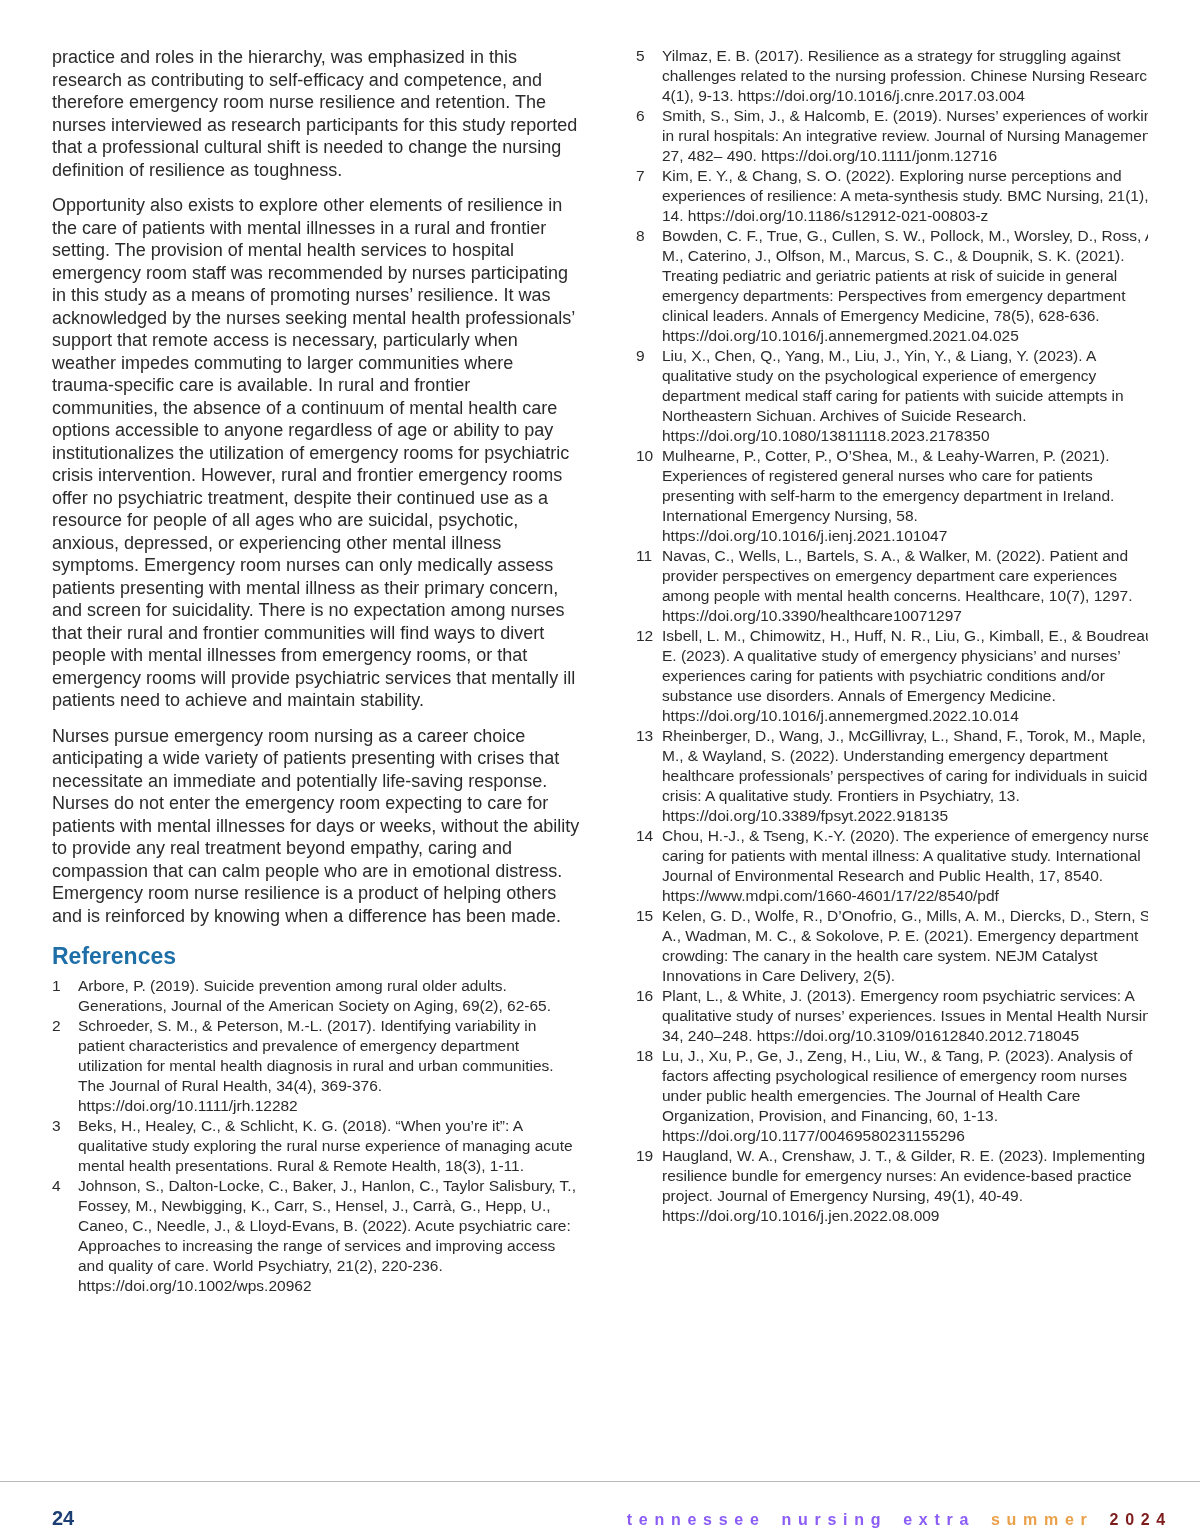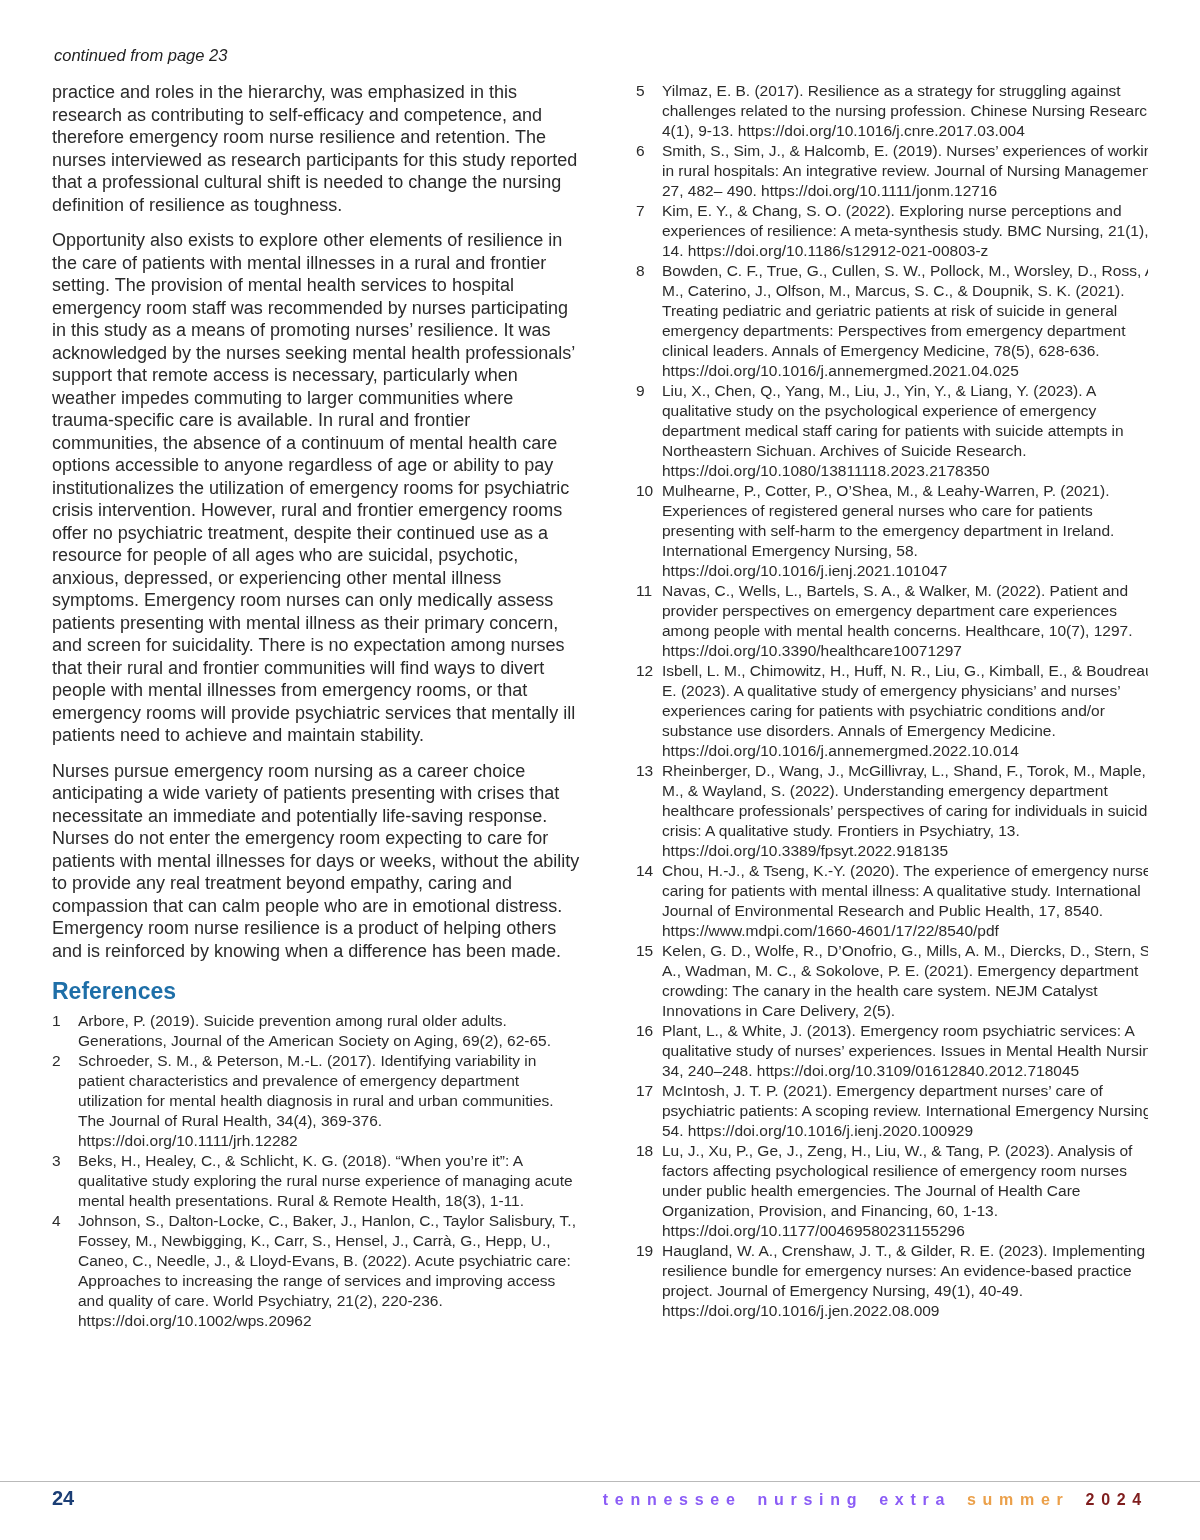--- a/index.html
+++ b/index.html
@@ -56,21 +56,22 @@
   }
   .footer{
     position:absolute;
     left:0;right:0;top:1481px;
     border-top:1px solid #b9b9b9;
   }
   .footer-inner{
     display:flex;
     justify-content:space-between;
     align-items:baseline;
-    padding:5px 52px 0 52px;
+    padding:5px 28px 0 52px;
+    margin-top:20px;
   }
   .page-num{
     font-size:20px;
     font-weight:bold;
     color:#1b3e75;
   }
   .journal{
     font-size:16px;
     font-weight:bold;
     letter-spacing:0.42em;
@@ -79,21 +80,20 @@
   }
   .j-name{color:#8b5cf6;}
   .j-season{color:#eba04a;}
   .j-year{color:#7f1d1d;}
 </style>
 </head>
 <body>
 
 <div class="page">
 
-  <div class="continued-note">continued from page 23</div>
 
   <div class="columns">
 
     <div class="col col-left">
       <p class="body-par">practice and roles in the hierarchy, was emphasized in this research as contributing to self-efficacy and competence, and therefore emergency room nurse resilience and retention. The nurses interviewed as research participants for this study reported that a professional cultural shift is needed to change the nursing definition of resilience as toughness.</p>
       <p class="body-par">Opportunity also exists to explore other elements of resilience in the care of patients with mental illnesses in a rural and frontier setting. The provision of mental health services to hospital emergency room staff was recommended by nurses participating in this study as a means of promoting nurses’ resilience. It was acknowledged by the nurses seeking mental health professionals’ support that remote access is necessary, particularly when weather impedes commuting to larger communities where trauma-specific care is available. In rural and frontier communities, the absence of a continuum of mental health care options accessible to anyone regardless of age or ability to pay institutionalizes the utilization of emergency rooms for psychiatric crisis intervention. However, rural and frontier emergency rooms offer no psychiatric treatment, despite their continued use as a resource for people of all ages who are suicidal, psychotic, anxious, depressed, or experiencing other mental illness symptoms. Emergency room nurses can only medically assess patients presenting with mental illness as their primary concern, and screen for suicidality. There is no expectation among nurses that their rural and frontier communities will find ways to divert people with mental illnesses from emergency rooms, or that emergency rooms will provide psychiatric services that mentally ill patients need to achieve and maintain stability.</p>
       <p class="body-par">Nurses pursue emergency room nursing as a career choice anticipating a wide variety of patients presenting with crises that necessitate an immediate and potentially life-saving response. Nurses do not enter the emergency room expecting to care for patients with mental illnesses for days or weeks, without the ability to provide any real treatment beyond empathy, caring and compassion that can calm people who are in emotional distress. Emergency room nurse resilience is a product of helping others and is reinforced by knowing when a difference has been made.</p>
 
       <h2 class="refs-heading">References</h2>
 
@@ -158,24 +158,20 @@
       </div>
       <div class="ref">
         <span class="ref-num">15</span>
         <span class="ref-text">Kelen, G. D., Wolfe, R., D’Onofrio, G., Mills, A. M., Diercks, D., Stern, S. A., Wadman, M. C., &amp; Sokolove, P. E. (2021). Emergency department crowding: The canary in the health care system. NEJM Catalyst Innovations in Care Delivery, 2(5).</span>
       </div>
       <div class="ref">
         <span class="ref-num">16</span>
         <span class="ref-text">Plant, L., &amp; White, J. (2013). Emergency room psychiatric services: A qualitative study of nurses’ experiences. Issues in Mental Health Nursing, 34, 240–248. https://doi.org/10.3109/01612840.2012.718045</span>
       </div>
       <div class="ref">
-        <span class="ref-num">17</span>
-        <span class="ref-text">McIntosh, J. T. P. (2021). Emergency department nurses’ care of psychiatric patients: A scoping review. International Emergency Nursing, 54. https://doi.org/10.1016/j.ienj.2020.100929</span>
-      </div>
-      <div class="ref">
         <span class="ref-num">18</span>
         <span class="ref-text">Lu, J., Xu, P., Ge, J., Zeng, H., Liu, W., &amp; Tang, P. (2023). Analysis of factors affecting psychological resilience of emergency room nurses under public health emergencies. The Journal of Health Care Organization, Provision, and Financing, 60, 1-13. https://doi.org/10.1177/00469580231155296</span>
       </div>
       <div class="ref">
         <span class="ref-num">19</span>
         <span class="ref-text">Haugland, W. A., Crenshaw, J. T., &amp; Gilder, R. E. (2023). Implementing a resilience bundle for emergency nurses: An evidence-based practice project. Journal of Emergency Nursing, 49(1), 40-49. https://doi.org/10.1016/j.jen.2022.08.009</span>
       </div>
     </div>
 
   </div>

